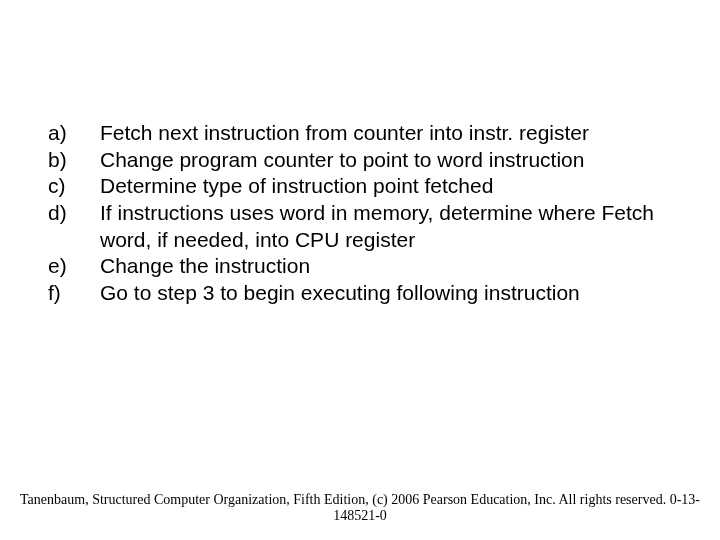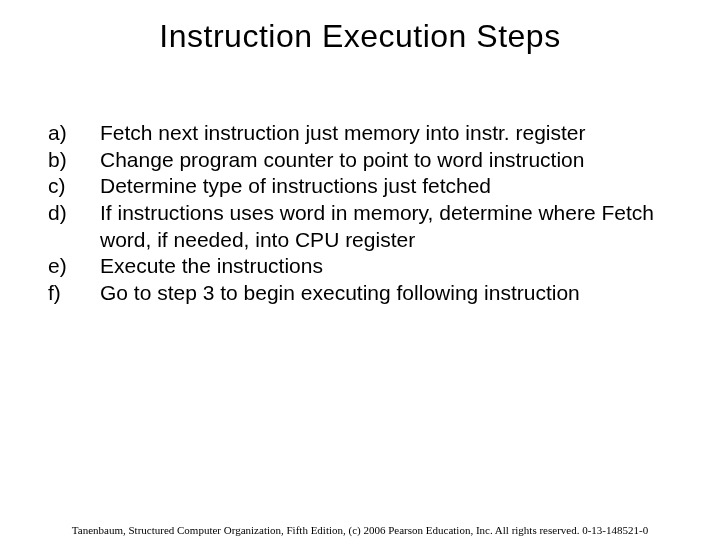--- a/index.html
+++ b/index.html
@@ -38,60 +38,59 @@
     align-items: flex-start;
   }
   .letter {
     flex: 0 0 52px;
   }
   .text {
     flex: 1;
   }
   .footer {
     position: absolute;
-    bottom: 4px;
+    bottom: 16px;
     left: 0;
     right: 0;
     text-align: center;
     font-family: "Times New Roman", Times, serif;
-    font-size: 11px;
+    font-size: 14px;
   }
 </style>
 </head>
 <body>
 
 <div class="slide">
 
-  <div class="title">Instruction Execution Steps</div>
 
   <div class="body">
 
     <div class="row">
       <div class="letter">a)</div>
-      <div class="text">Fetch next instruction just memory into instr. register</div>
+      <div class="text">Fetch next instruction from counter into instr. register</div>
     </div>
 
     <div class="row">
       <div class="letter">b)</div>
       <div class="text">Change program counter to point to word instruction</div>
     </div>
 
     <div class="row">
       <div class="letter">c)</div>
-      <div class="text">Determine type of instructions just fetched</div>
+      <div class="text">Determine type of instruction point fetched</div>
     </div>
 
     <div class="row">
       <div class="letter">d)</div>
       <div class="text">If instructions uses word in memory, determine where Fetch word, if needed, into CPU register</div>
     </div>
 
     <div class="row">
       <div class="letter">e)</div>
-      <div class="text">Execute the instructions</div>
+      <div class="text">Change the instruction</div>
     </div>
 
     <div class="row">
       <div class="letter">f)</div>
       <div class="text">Go to step 3 to begin executing following instruction</div>
     </div>
 
   </div>
 
   <div class="footer">Tanenbaum, Structured Computer Organization, Fifth Edition, (c) 2006 Pearson Education, Inc. All rights reserved. 0-13-148521-0</div>

